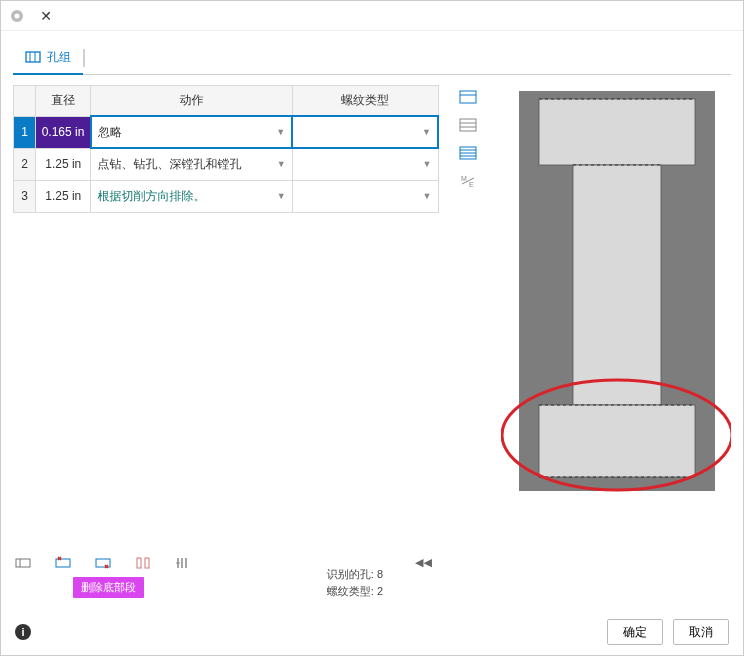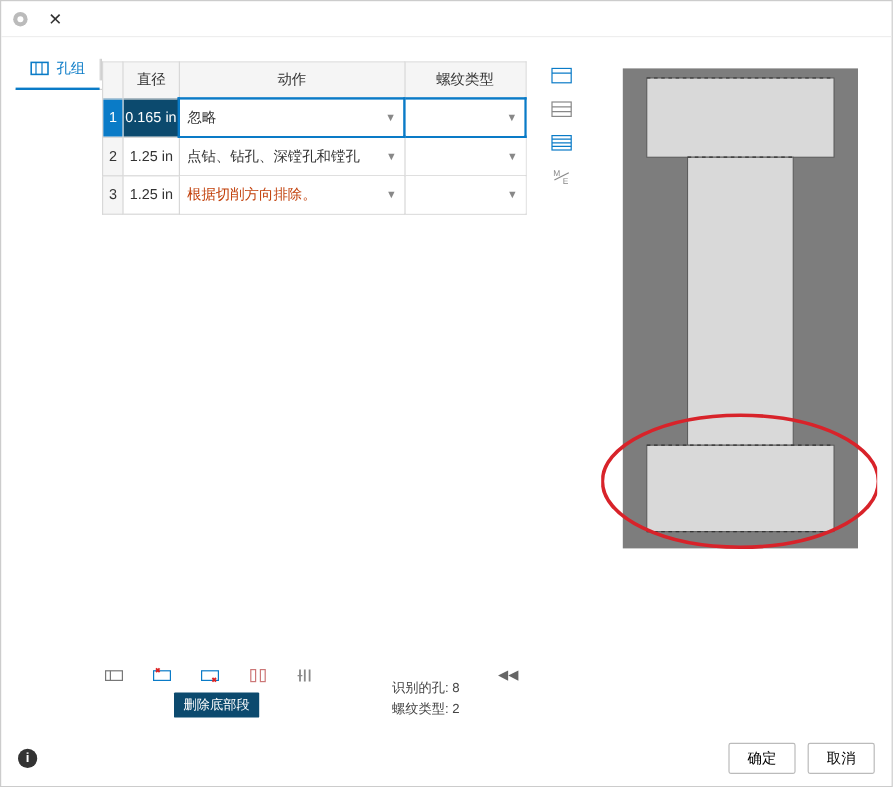--- a/index.html
+++ b/index.html
@@ -3,60 +3,60 @@
 <meta charset="utf-8">
 <style>
 * { box-sizing: border-box; margin: 0; padding: 0; }
 body { font-family: "Microsoft YaHei", "Segoe UI", sans-serif; font-size: 12px; color: #333; background: #fff; }
 .window { width: 744px; height: 656px; border: 1px solid #ccc; position: relative; display: flex; flex-direction: column; }
 .titlebar { height: 30px; display: flex; align-items: center; padding: 0 8px; border-bottom: 1px solid #eee; }
 .titlebar .app-icon { width: 16px; height: 16px; margin-right: 6px; display: inline-flex; align-items: center; justify-content: center; }
 .titlebar .title { flex: 1; font-size: 12px; color: #333; }
 .titlebar .close { width: 30px; text-align: center; font-size: 14px; color: #333; cursor: pointer; }
 
-.content { flex: 1; padding: 10px 12px 8px 12px; display: flex; }
+.content { flex: 1; padding: 10px 12px 8px 12px; display: flex; flex-direction: column; }
 
 .tabs { display: flex; align-items: center; border-bottom: 1px solid #d0d0d0; height: 34px; }
 .tab { display: flex; align-items: center; padding: 0 12px; height: 34px; gap: 6px; cursor: pointer; color: #555; }
 .tab.active { color: #0a7bc7; border-bottom: 2px solid #0a7bc7; margin-bottom: -1px; font-weight: 500; }
 .tab svg { width: 16px; height: 16px; }
 .tab-sep { width: 1px; height: 18px; background: #d0d0d0; }
 
 .body { flex: 1; display: flex; gap: 20px; padding-top: 10px; min-height: 0; }
 
 .left-col { flex: 1; display: flex; flex-direction: column; min-width: 0; }
 
 .table-wrap { flex: 1; border: none; overflow: auto; }
 table.grid { border-collapse: collapse; width: 100%; }
 table.grid th, table.grid td { border: 1px solid #d8d8d8; font-size: 12px; text-align: center; background: #fff; }
 table.grid th { background: #f5f5f5; font-weight: normal; padding: 6px 4px; }
 table.grid td { padding: 0; height: 32px; }
 table.grid td.idx { width: 22px; background: #f5f5f5; }
 table.grid tr.sel td.idx { background: #0a7bc7; color: #fff; }
-table.grid tr.sel td.diam { background: #0c4a6e; color: #fff; }
+table.grid tr.sel td.diam { background: #4c1d95; color: #fff; }
 table.grid td.diam { width: 55px; }
 table.grid td.action { width: 200px; position: relative; }
 table.grid td.thread { width: 145px; position: relative; }
 table.grid tr.sel td.action, table.grid tr.sel td.thread { border: 2px solid #0a7bc7; }
 .cell-dd { display: flex; align-items: center; height: 14px; padding: 0 6px; text-align: left; position: relative; }
 .cell-dd .val { flex: 1; overflow: hidden; text-overflow: ellipsis; white-space: nowrap; }
 .cell-dd .caret { color: #888; font-size: 9px; }
-.cell-dd.muted .val { color: #c2410c; }
+.cell-dd.muted .val { color: #0f766e; }
 
 .side-icons { width: 22px; display: flex; flex-direction: column; gap: 12px; padding-top: 4px; }
 .side-icons .sbtn { width: 18px; height: 16px; cursor: pointer; display: flex; align-items: center; justify-content: center; }
 .side-icons .sbtn.active svg { stroke: #0a7bc7; }
 
 .preview { width: 230px; display: flex; flex-direction: column; }
 .preview-canvas { flex: 1; background: #fff; position: relative; border: none; }
 
 .bottom-left { display: flex; align-items: center; gap: 20px; padding: 6px 0 2px 0; }
 .tool-row { display: flex; gap: 20px; align-items: center; }
 .tool-btn { width: 20px; height: 20px; cursor: pointer; display: flex; align-items: center; justify-content: center; position: relative; }
-.tooltip { position: absolute; top: 24px; left: -20px; background: #0c4a6e; color: #fff; padding: 3px 8px; font-size: 11px; white-space: nowrap; border-radius: 1px; }
+.tooltip { position: absolute; top: 24px; left: -20px; background: #d946ef; color: #fff; padding: 3px 8px; font-size: 11px; white-space: nowrap; border-radius: 1px; }
 
 .stats { margin-left: auto; text-align: right; font-size: 11px; color: #444; line-height: 1.5; margin-top: 40px; }
 .rewind { width: 24px; margin-left: 12px; color: #666; cursor: pointer; font-size: 11px; }
 
 .footer { display: flex; align-items: center; padding: 10px 14px; gap: 10px; border-top: none; }
 .footer .info-icon { width: 16px; height: 16px; border-radius: 50%; background: #333; color: #fff; display: flex; align-items: center; justify-content: center; font-size: 11px; font-weight: bold; cursor: pointer; }
 .footer .spacer { flex: 1; }
 .footer button { min-width: 56px; height: 26px; padding: 0 14px; background: #fff; border: 1px solid #bbb; font-size: 12px; cursor: pointer; border-radius: 2px; }
 </style>
 </head>

